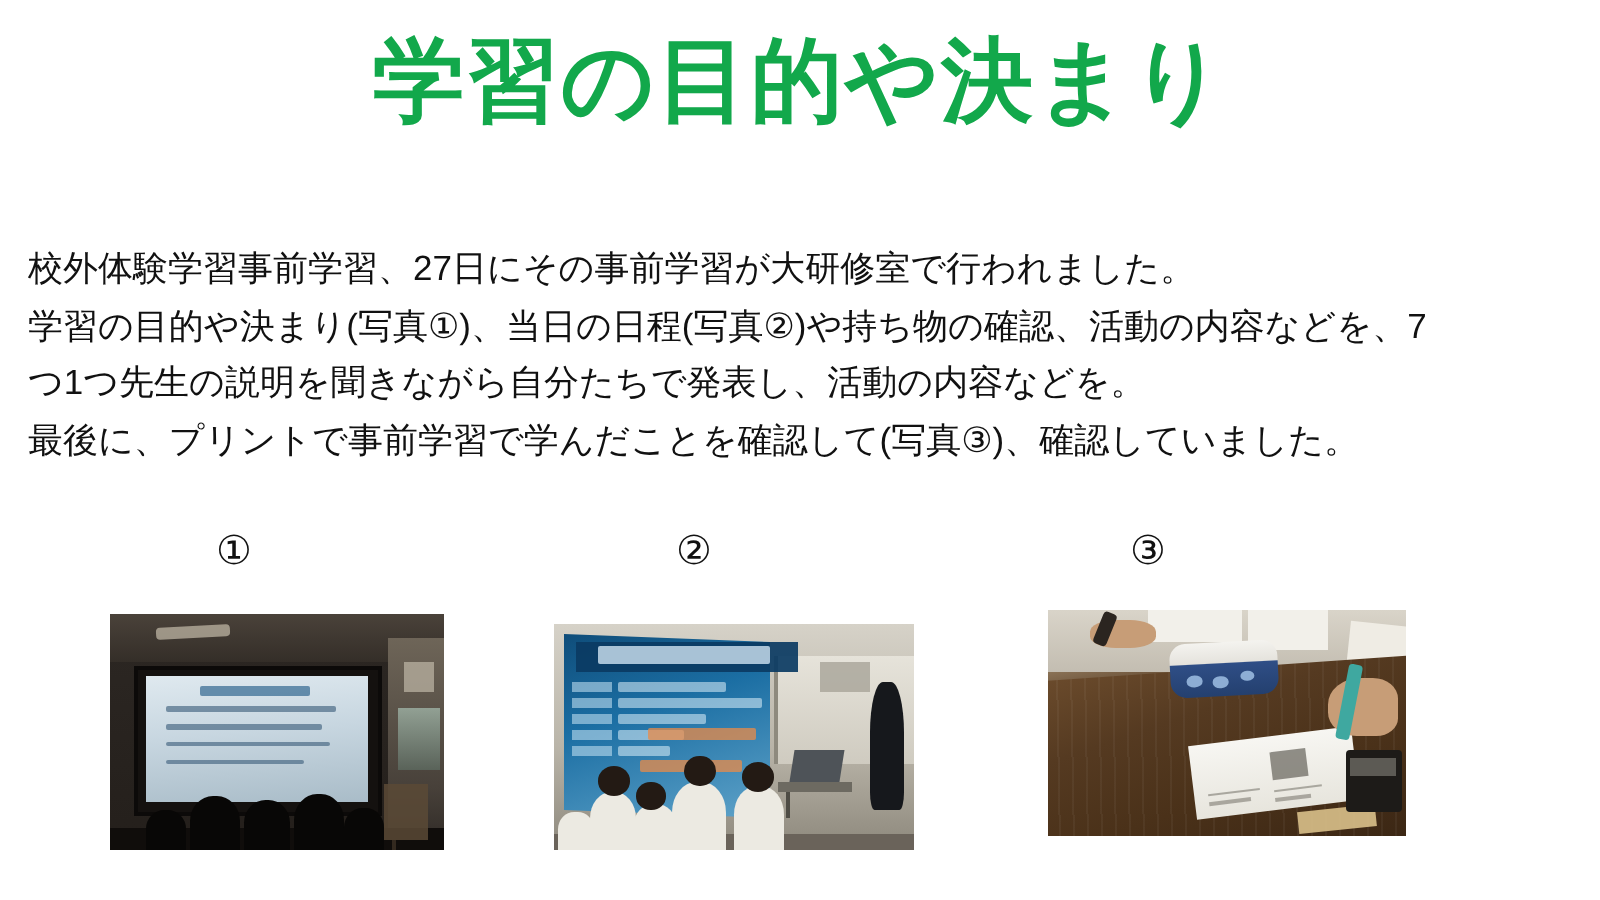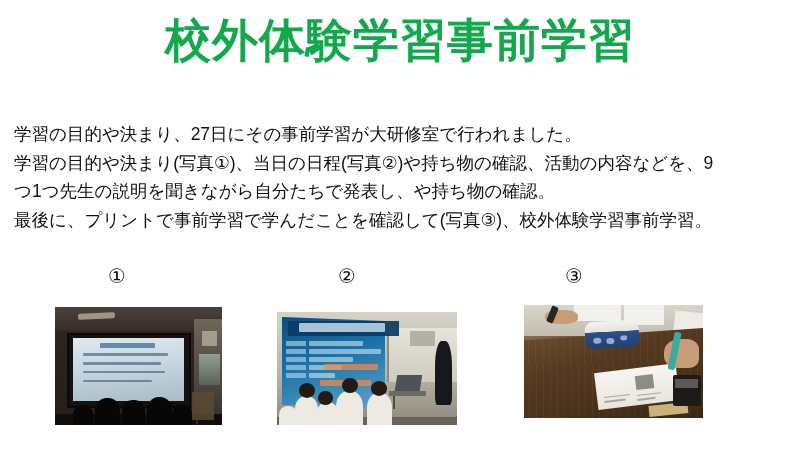--- a/index.html
+++ b/index.html
@@ -309,28 +309,28 @@
     position: absolute; right: 8%; bottom: 2%; width: 22%; height: 10%;
     background: #d9c089; opacity: .9; transform: rotate(-6deg);
   }
 </style>
 </head>
 <body>
 
 <div class="slide">
 
   <div class="title-area">
-    <div class="main-title">校外体験学習事前学習</div>
+    <div class="main-title">学習の目的や決まり</div>
   </div>
 
   <div class="body-text">
-    <p>学習の目的や決まり、27日にその事前学習が大研修室で行われました。</p>
-    <p>学習の目的や決まり(写真①)、当日の日程(写真②)や持ち物の確認、活動の内容などを、9</p>
-    <p>つ1つ先生の説明を聞きながら自分たちで発表し、や持ち物の確認。</p>
-    <p>最後に、プリントで事前学習で学んだことを確認して(写真③)、校外体験学習事前学習。</p>
+    <p>校外体験学習事前学習、27日にその事前学習が大研修室で行われました。</p>
+    <p>学習の目的や決まり(写真①)、当日の日程(写真②)や持ち物の確認、活動の内容などを、7</p>
+    <p>つ1つ先生の説明を聞きながら自分たちで発表し、活動の内容などを。</p>
+    <p>最後に、プリントで事前学習で学んだことを確認して(写真③)、確認していました。</p>
   </div>
 
   <div class="fig-label" id="fig-label-1">①</div>
   <div class="fig-label" id="fig-label-2">②</div>
   <div class="fig-label" id="fig-label-3">③</div>
 
   <div class="photo" id="photo-1">
     <div class="photo-inner">
       <div class="p1-bg"></div>
       <div class="p1-ceiling"></div>

